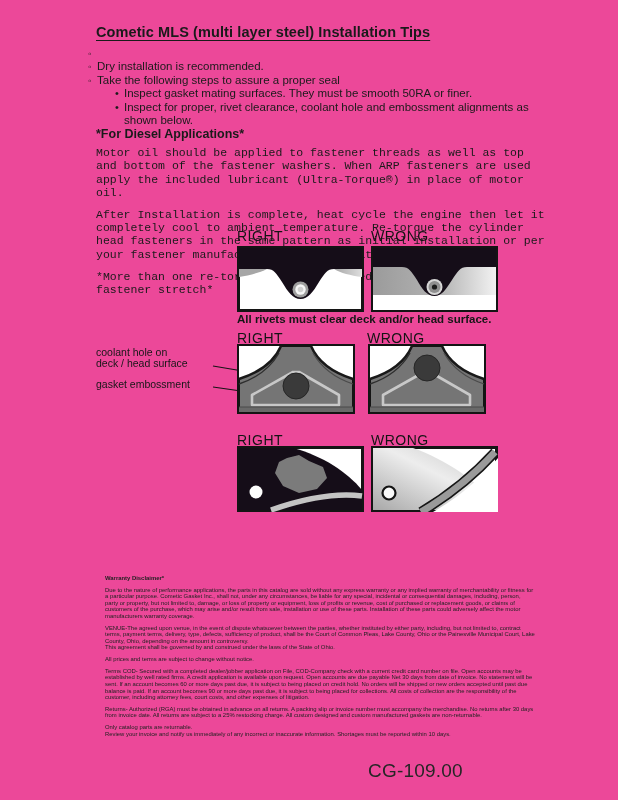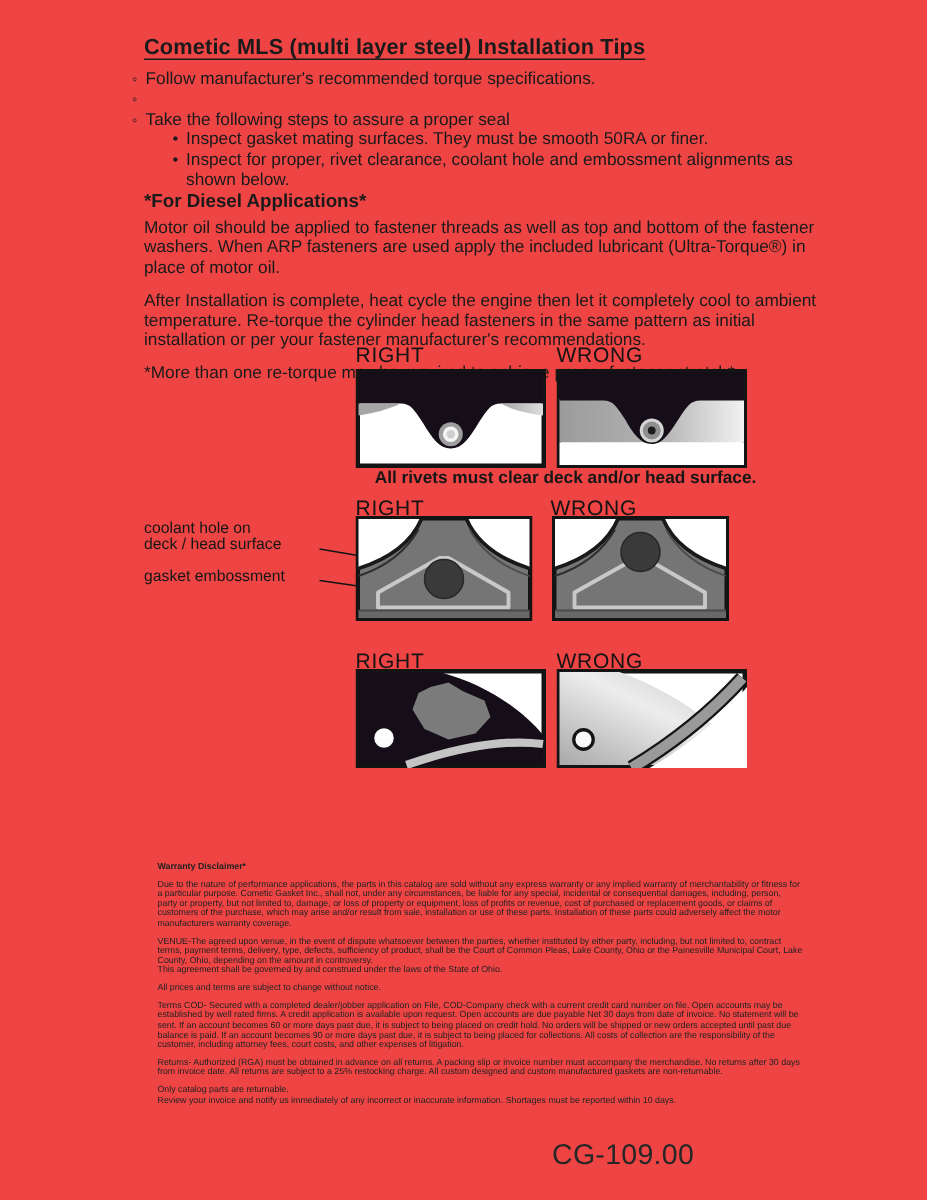--- a/index.html
+++ b/index.html
@@ -1,53 +1,53 @@
 <!DOCTYPE html>
 <html><head>
 <meta charset="utf-8">
 <style>
   html,body{margin:0;padding:0;background:#ffffff;}
-  .page{position:relative;width:618px;height:800px;background:#ef4444;overflow:hidden;
+  .page{position:relative;width:618px;height:800px;background:#ec4899;overflow:hidden;
         font-family:"Liberation Sans","DejaVu Sans",sans-serif;color:#1a1a1a;}
   .title{position:absolute;left:96px;top:24px;font-size:14.5px;font-weight:bold;
          text-decoration:underline;text-underline-offset:3px;letter-spacing:.1px;}
   .bullets{position:absolute;left:88px;top:47px;width:470px;font-size:11.5px;line-height:13.4px;}
   .b-row{display:flex;}
   .b-marker{width:9px;flex:0 0 9px;font-size:10px;}
   .sub{padding-left:27px;}
   .sub .b-marker{font-size:11px;}
   .diesel{position:absolute;left:96px;top:116px;width:452px;font-size:11.5px;line-height:13.2px;}
   .diesel-h{font-size:12.5px;font-weight:bold;margin:12px 0 5px 0;}
-  .diesel p{margin:0 0 9px 0;}
+  .diesel p{margin:0 0 9px 0;font-family:Liberation Mono, monospace;}
   .fig-label{position:absolute;font-size:14px;letter-spacing:.5px;text-align:left;color:#141414;}
   .panel{position:absolute;}
-  .caption{position:absolute;font-size:11.5px;font-weight:600;color:#161616;white-space:pre-line;line-height:13px;text-align:center;}
+  .caption{position:absolute;font-size:11.5px;font-weight:600;color:#161616;white-space:pre-line;line-height:13px;}
   .side-label{position:absolute;font-size:10.5px;line-height:11px;
               white-space:pre-line;color:#161616;width:118px;}
   .leader{position:absolute;left:207px;top:358px;}
   .legal{position:absolute;left:105px;top:575px;width:430px;font-size:5.9px;
          line-height:1.12;color:#222;}
   .legal-h{font-weight:bold;margin:0 0 5px 0;}
   .legal p{margin:0 0 5px 0;white-space:pre-line;}
   .page-code{position:absolute;left:368px;top:760px;font-size:19px;color:#262626;letter-spacing:.2px;}
 </style>
 </head>
 <body>
 
 <div class="page">
 
   <div class="title">Cometic MLS (multi layer steel) Installation Tips</div>
 
   <div class="bullets">
     <div class="b-row">
       <span class="b-marker">◦</span>
-      <span>Follow manufacturer's recommended torque specifications.</span>
     </div>
     <div class="b-row">
       <span class="b-marker">◦</span>
+      <span>Dry installation is recommended.</span>
     </div>
     <div class="b-row">
       <span class="b-marker">◦</span>
       <span>Take the following steps to assure a proper seal</span>
     </div>
     <div class="b-row sub">
       <span class="b-marker">•</span>
       <span>Inspect gasket mating surfaces.  They must be smooth 50RA or finer.</span>
     </div>
     <div class="b-row sub">

